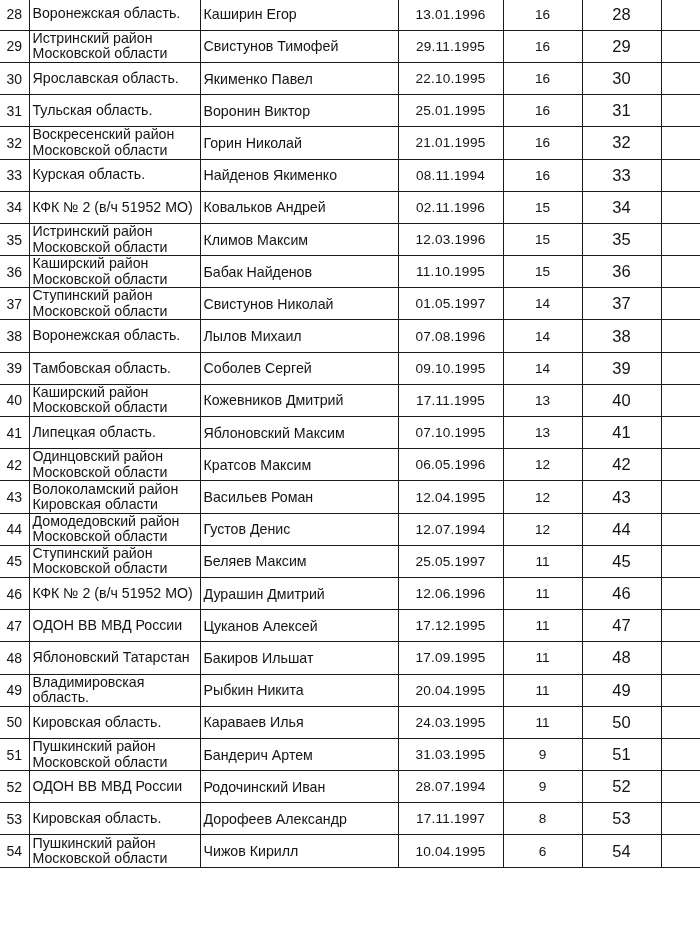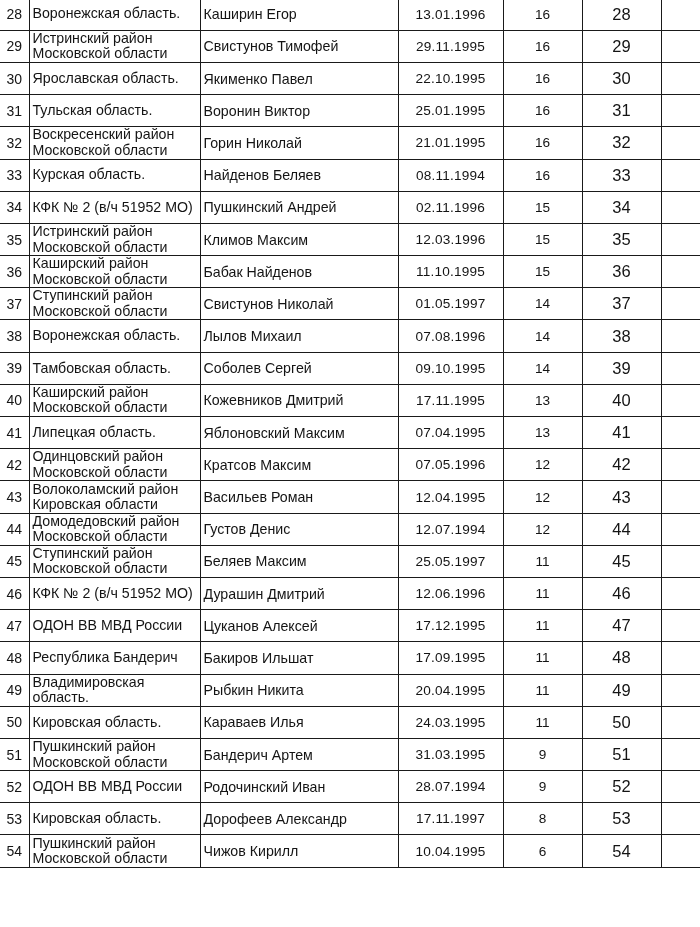--- a/index.html
+++ b/index.html
@@ -134,31 +134,31 @@
     <td class="name">Горин Николай</td>
     <td class="date">21.01.1995</td>
     <td class="score">16</td>
     <td class="place">32</td>
     <td class="extra"></td>
   </tr>
 
   <tr>
     <td class="num">33</td>
     <td class="region">Курская область.</td>
-    <td class="name">Найденов Беляев</td>
+    <td class="name">Найденов Якименко</td>
     <td class="date">08.11.1994</td>
     <td class="score">16</td>
     <td class="place">33</td>
     <td class="extra"></td>
   </tr>
 
   <tr>
     <td class="num">34</td>
     <td class="region">КФК № 2 (в/ч 51952 МО)</td>
-    <td class="name">Пушкинский Андрей</td>
+    <td class="name">Ковальков Андрей</td>
     <td class="date">02.11.1996</td>
     <td class="score">15</td>
     <td class="place">34</td>
     <td class="extra"></td>
   </tr>
 
   <tr>
     <td class="num">35</td>
     <td class="region">Истринский район Московской области</td>
     <td class="name">Климов Максим</td>
@@ -215,31 +215,31 @@
     <td class="date">17.11.1995</td>
     <td class="score">13</td>
     <td class="place">40</td>
     <td class="extra"></td>
   </tr>
 
   <tr>
     <td class="num">41</td>
     <td class="region">Липецкая область.</td>
     <td class="name">Яблоновский Максим</td>
-    <td class="date">07.04.1995</td>
+    <td class="date">07.10.1995</td>
     <td class="score">13</td>
     <td class="place">41</td>
     <td class="extra"></td>
   </tr>
 
   <tr>
     <td class="num">42</td>
     <td class="region">Одинцовский район Московской области</td>
     <td class="name">Кратсов Максим</td>
-    <td class="date">07.05.1996</td>
+    <td class="date">06.05.1996</td>
     <td class="score">12</td>
     <td class="place">42</td>
     <td class="extra"></td>
   </tr>
 
   <tr>
     <td class="num">43</td>
     <td class="region">Волоколамский район Кировская области</td>
     <td class="name">Васильев Роман</td>
     <td class="date">12.04.1995</td>
@@ -283,21 +283,21 @@
     <td class="region">ОДОН ВВ МВД России</td>
     <td class="name">Цуканов Алексей</td>
     <td class="date">17.12.1995</td>
     <td class="score">11</td>
     <td class="place">47</td>
     <td class="extra"></td>
   </tr>
 
   <tr>
     <td class="num">48</td>
-    <td class="region">Республика Бандерич</td>
+    <td class="region">Яблоновский Татарстан</td>
     <td class="name">Бакиров Ильшат</td>
     <td class="date">17.09.1995</td>
     <td class="score">11</td>
     <td class="place">48</td>
     <td class="extra"></td>
   </tr>
 
   <tr>
     <td class="num">49</td>
     <td class="region">Владимировская область.</td>

